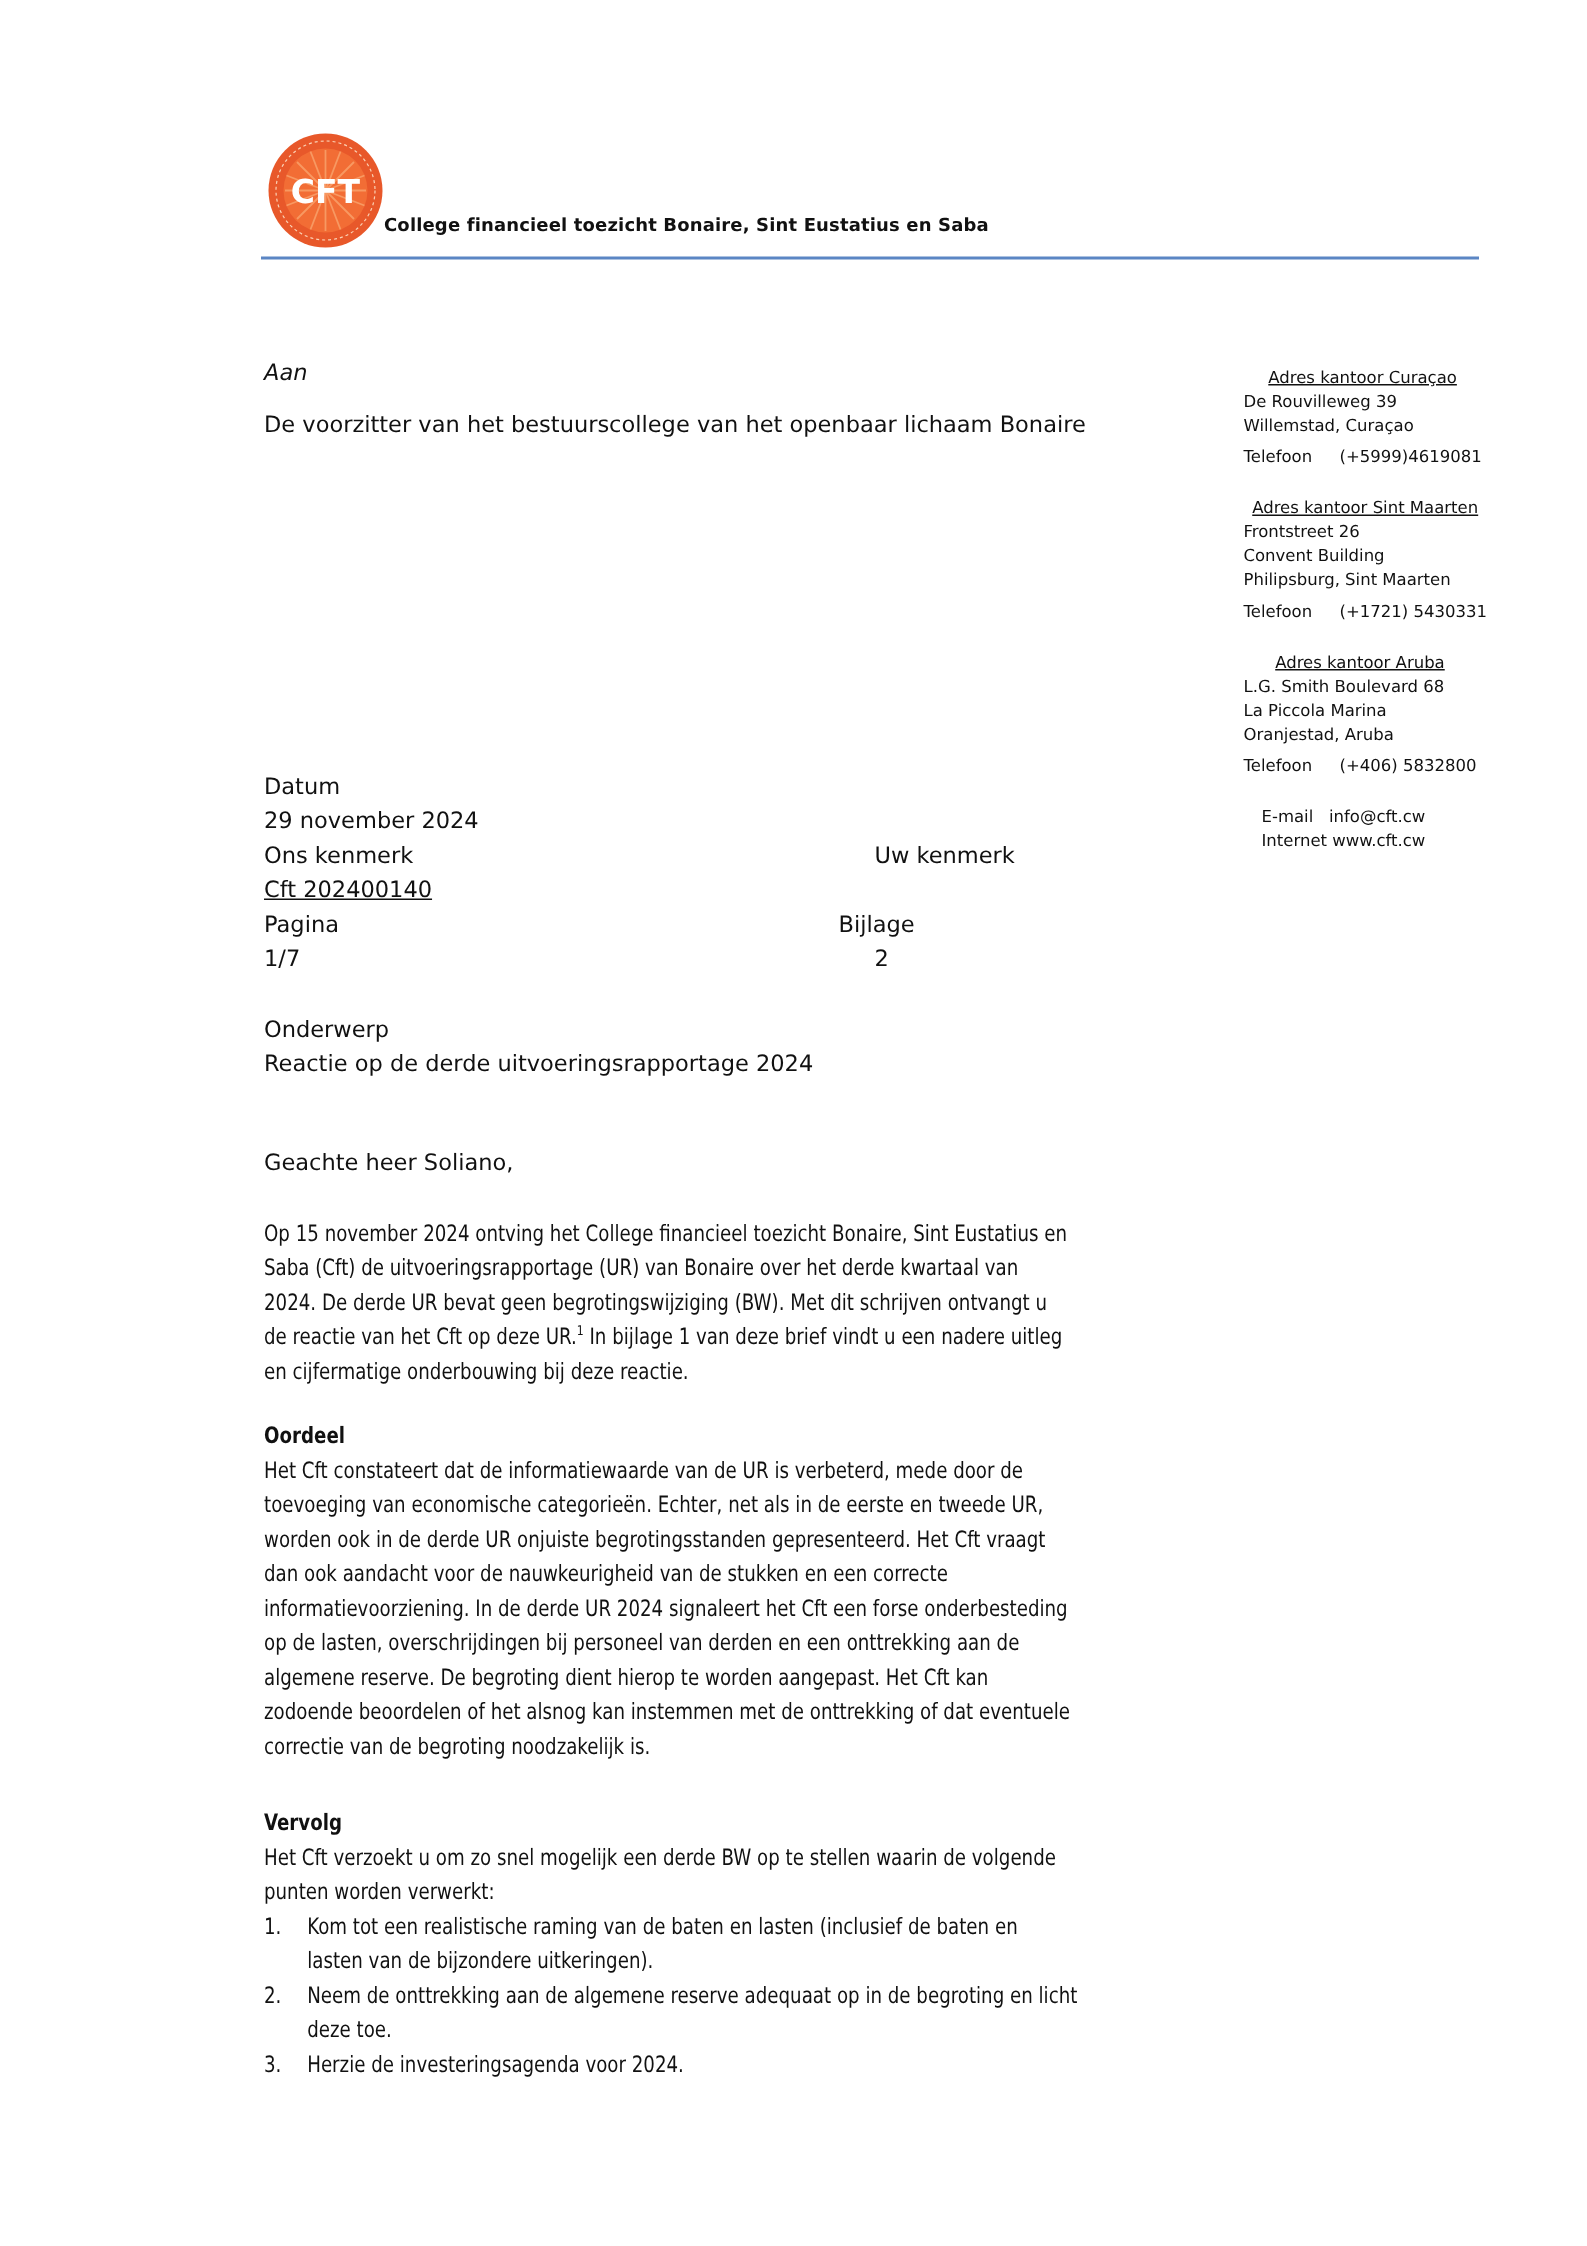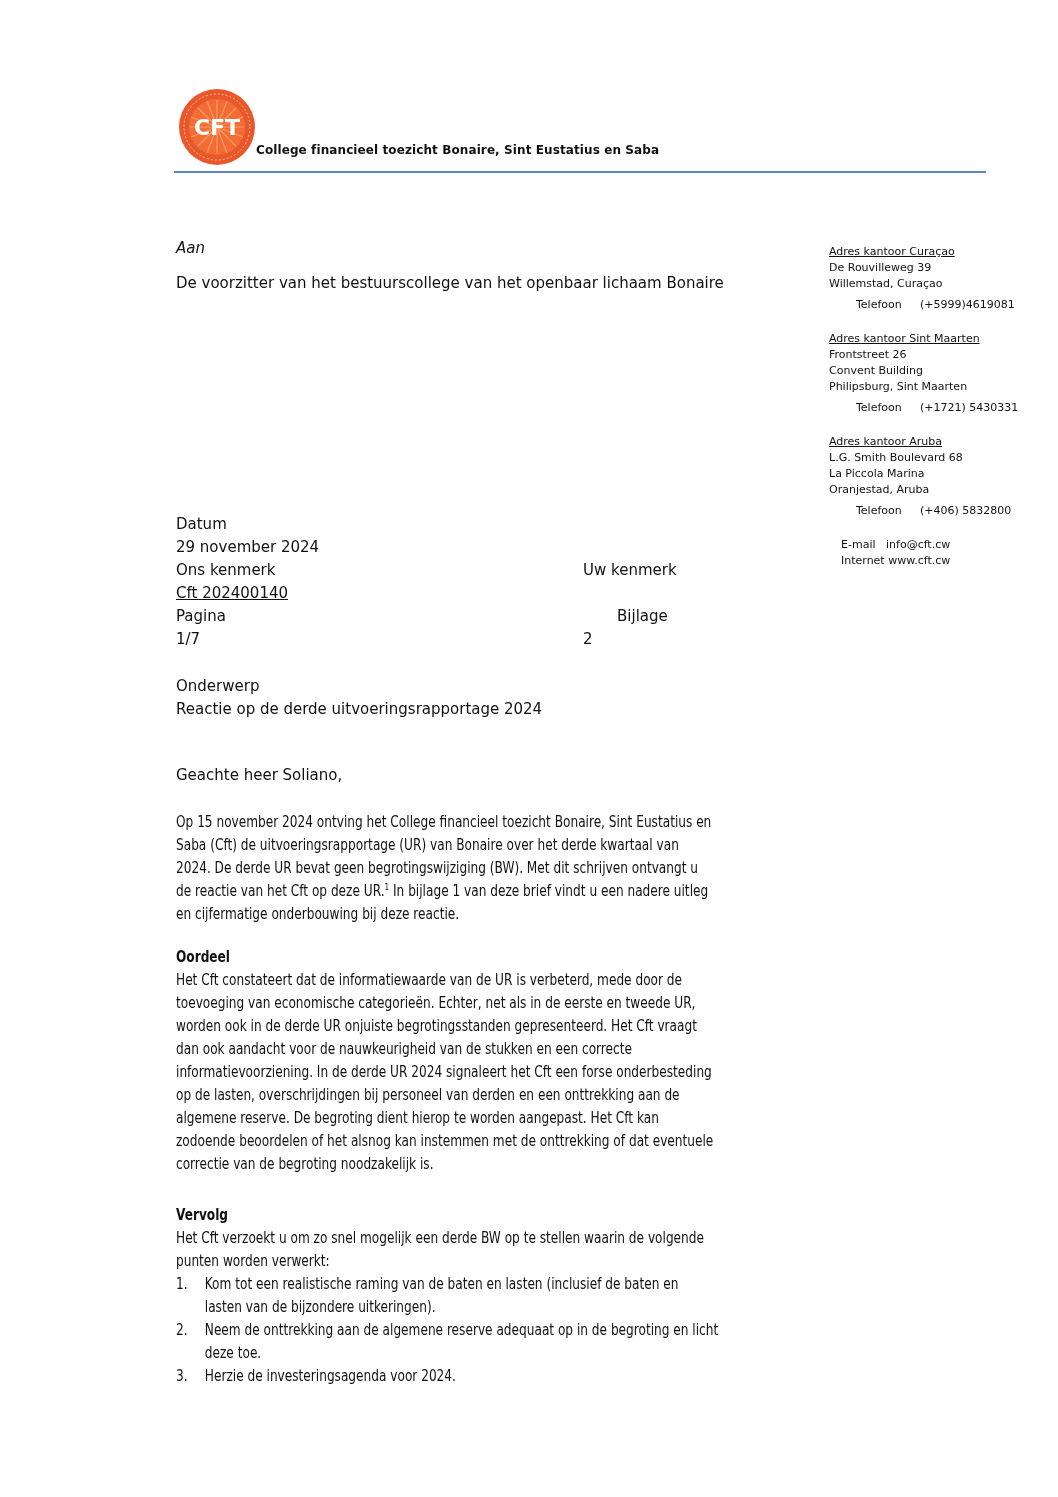--- a/index.html
+++ b/index.html
@@ -4,22 +4,22 @@
 <style>
   html, body { margin: 0; padding: 0; background: #ffffff; }
   body { width: 1058px; height: 1497px; position: relative; overflow: hidden;
          font-family: "DejaVu Sans", sans-serif; color: #111; }
   .abs { position: absolute; }
   .logo { left: 178px; top: 88px; width: 78px; height: 78px; }
   .org-title { left: 256px; top: 143px; font-size: 12px; font-weight: bold; letter-spacing: 0.1px; white-space: nowrap; }
   .header-rule { left: 174px; top: 171px; width: 812px; height: 2px; background: #5b86c4; }
   .body-text { font-size: 15px; line-height: 23px; white-space: nowrap; }
   .side { left: 829px; font-size: 11px; line-height: 16px; white-space: nowrap; color: #111; }
-  .side .u { text-decoration: underline; }
-  .side .row { display: flex; margin-left: 27px; }
+  .side .u { text-decoration: underline; text-align: center; }
+  .side .row { display: flex; }
   .side .lbl { width: 64px; }
   .para { left: 176px; width: 710px; font-size: 15px; line-height: 23px; font-family: "DejaVu Sans Condensed", "DejaVu Sans", sans-serif; }
   .para p { margin: 0; white-space: nowrap; }
   .heading { font-weight: bold; }
   .list-item { display: flex; }
   .list-item .num { width: 32px; flex: none; }
   sup { font-size: 9px; line-height: 0; vertical-align: super; }
   .cond { transform: scaleX(0.9); transform-origin: left top; }
 </style>
 </head>
@@ -83,21 +83,21 @@
   <div><span>Internet</span>&nbsp;<span>www.cft.cw</span></div>
 </div>
 
 <div class="abs body-text" style="left:176px; top:513px;">Datum</div>
 <div class="abs body-text" style="left:176px; top:536px;">29 november 2024</div>
 <div class="abs body-text" style="left:176px; top:559px;">Ons kenmerk</div>
 <div class="abs body-text" style="left:583px; top:559px;">Uw kenmerk</div>
 <div class="abs body-text" style="left:176px; top:582px;text-decoration:underline;">Cft 202400140</div>
 <div class="abs body-text" style="left:583px; top:582px;"></div>
 <div class="abs body-text" style="left:176px; top:605px;">Pagina</div>
-<div class="abs body-text" style="left:617px; top:605px;">Bijlage</div>
+<div class="abs body-text" style="left:559px; top:605px;">Bijlage</div>
 <div class="abs body-text" style="left:176px; top:628px;">1/7</div>
 <div class="abs body-text" style="left:583px; top:628px;">2</div>
 
 <div class="abs body-text" style="left:176px; top:675px;">Onderwerp</div>
 <div class="abs body-text" style="left:176px; top:698px;">Reactie op de derde uitvoeringsrapportage 2024</div>
 
 <div class="abs body-text" style="left:176px; top:764px;">Geachte heer Soliano,</div>
 
 <div class="abs para cond" style="top:811px;">
   <p>Op 15 november 2024 ontving het College financieel toezicht Bonaire, Sint Eustatius en</p>

